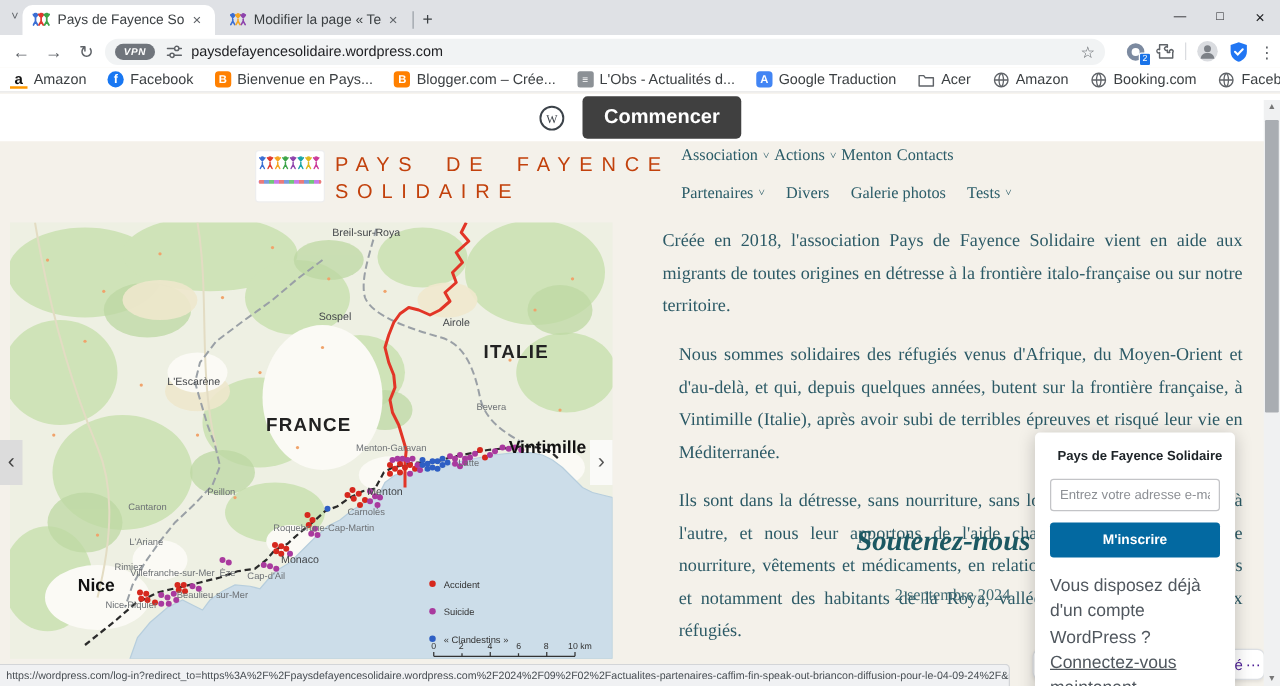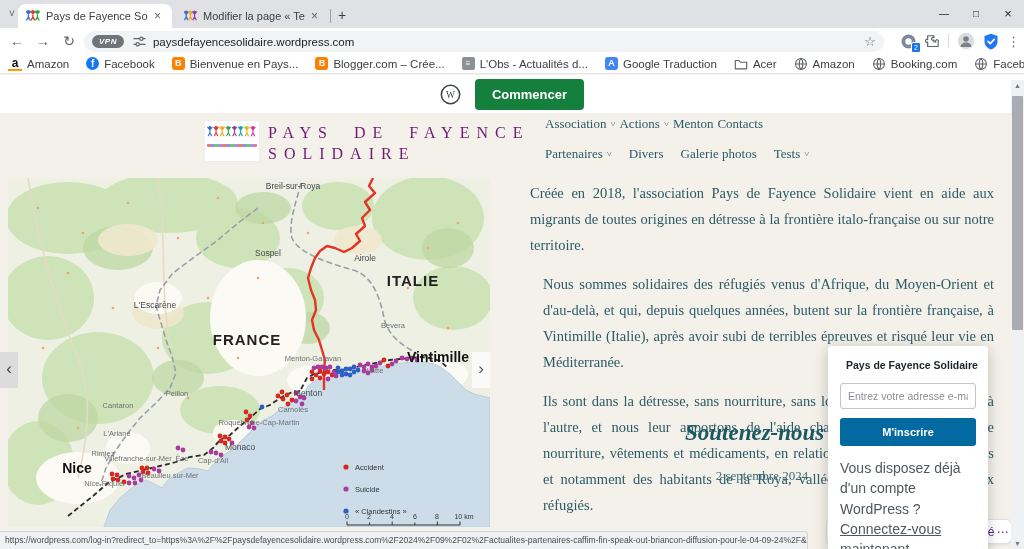--- a/index.html
+++ b/index.html
@@ -41,26 +41,26 @@
   .ico-fb { background:#1877f2; color:#fff; border-radius:50%; font-size:10px; font-weight:bold; width:13px; height:13px; line-height:13px; text-align:center; }
   .ico-blogger { background:#ff8000; color:#fff; border-radius:3px; font-size:9px; font-weight:bold; width:13px; height:13px; line-height:13px; text-align:center; }
   .ico-obs { background:#8c9196; color:#fff; border-radius:2px; font-size:8px; width:13px; height:13px; line-height:13px; text-align:center; }
   .ico-tr { background:#4285f4; color:#fff; border-radius:3px; font-size:9px; font-weight:bold; width:13px; height:13px; line-height:13px; text-align:center; }
   .bm-spacer { flex:1; }
   .bm-sep { width:1px; height:14px; background:#dadce0; }
 
   
   .wpbanner { position:absolute; top:75px; left:0; width:1024px; height:38px; background:#fff; display:flex; align-items:center; justify-content:center; gap:14px; }
   .wpb-text { font-size:13px; color:#3c434a; }
-  .wpb-btn { background:#15803d; color:#fff; font-size:13px; padding:8px 17px; border-radius:4px; border:none; font-weight:bold; }
+  .wpb-btn { background:#404040; color:#fff; font-size:16px; padding:8px 17px; border-radius:4px; border:none; font-weight:bold; }
 
   
   .sitelogo { position:absolute; left:205px; top:121px; width:54px; height:40px; background:#fff; border-radius:2px; box-shadow:0 0 0 1px #eee; padding:3px 2px; }
   .sitelogo .cap { margin-top:2px; height:3px; background:repeating-linear-gradient(90deg,#d33 0 4px,#36c 4px 8px,#2a3 8px 12px,#a3d 12px 16px); opacity:.65; border-radius:1px; }
-  .sitetitle { position:absolute; left:268px; top:122px; font-family:Liberation Serif, serif; color:#701a75; font-size:16px; letter-spacing:7px; word-spacing:9px; line-height:21px; }
+  .sitetitle { position:absolute; left:268px; top:122px; font-family:Liberation Sans, sans-serif; color:#c2410c; font-size:16px; letter-spacing:7px; word-spacing:9px; line-height:21px; }
   .mainnav { position:absolute; left:545px; top:114px; width:470px; font-family:"Liberation Serif", serif; color:#2a5c68; font-size:13px; }
   .navrow { display:flex; gap:4px; align-items:center; height:20px; }
   .navrow.second { margin-top:10px; gap:17px; }
   .navitem { display:flex; align-items:center; gap:4px; }
   .chev { font-size:9px; color:#2a5c68; }
 
   
   .mapwrap { position:absolute; left:8px; top:178px; width:482px; height:349px; background:#eef0e3; }
   .map-arrow { position:absolute; width:18px; height:36px; text-align:center; line-height:34px; font-size:17px; color:#444; z-index:5; }
   .map-arrow.left { left:0; top:352px; background:#dcdcdc; }

